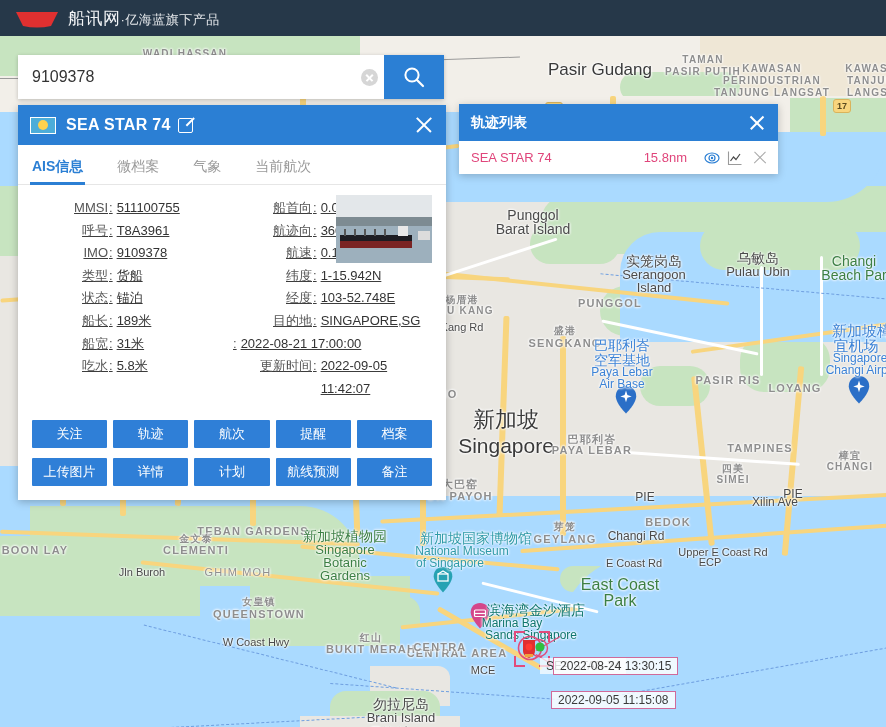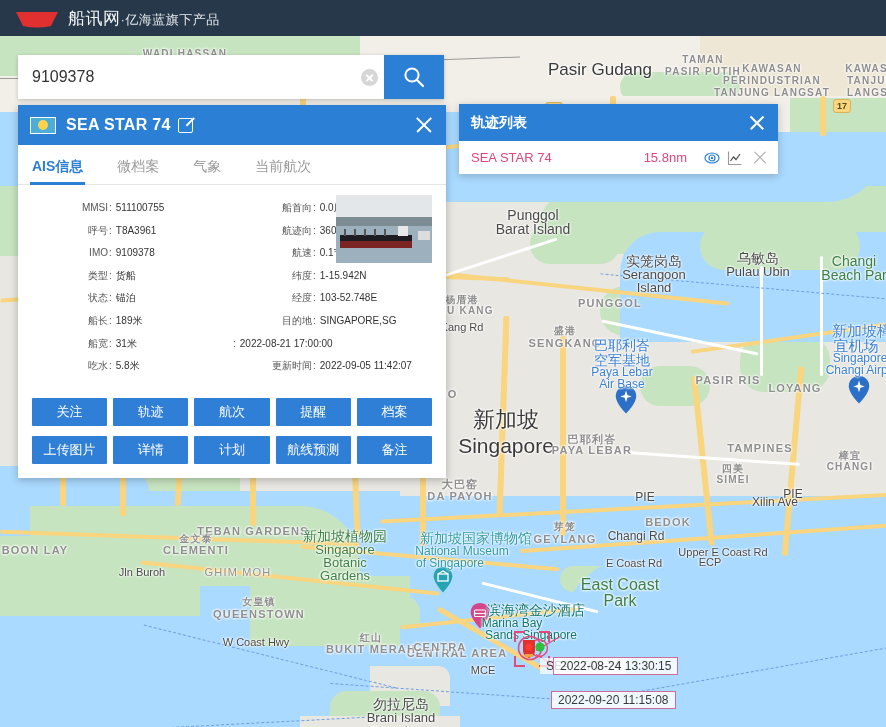--- a/index.html
+++ b/index.html
@@ -140,21 +140,21 @@
   }
   .vtab.active { color: #2b7fd4; font-weight: bold; }
   .vtab.active::after {
     content: ''; position: absolute; left: -2px; right: -2px; bottom: -1px;
     height: 3px; background: #2b7fd4;
   }
 
   .vbody { padding: 12px 14px 10px 14px; position: relative; }
   .cols { display: flex; }
   .col { width: 50%; }
-  .row { display: flex; font-size: 10px; line-height: 22.6px; color: #3c3c3c; }
+  .row { display: flex; font-size: 13px; line-height: 22.6px; color: #3c3c3c; text-decoration: underline; }
   .rlab { width: 76px; text-align: right; color: #555; flex: 0 0 auto; }
   .rlab-w { width: 80px; }
   .rsep { padding: 0 4px 0 1px; color: #555; }
   .rval { color: #333; }
   .shipthumb {
     position: absolute; right: 14px; top: 10px; width: 96px; height: 68px;
     border: 0; overflow: hidden;
   }
 
   .btnrow { display: flex; gap: 6px; padding: 10px 14px 0 14px; }
@@ -454,21 +454,21 @@
         <path d="M6 8 h12 v8 q0 5 -6 7 q-6 -2 -6 -7 z" fill="#e03030"></path>
         <rect x="6" y="5" width="12" height="4" fill="#e03030"></rect>
         <rect x="8" y="19" width="8" height="3" fill="#f0a23c"></rect>
         <circle cx="12" cy="12" r="3.4" fill="#ff3b30"></circle>
         <circle cx="23" cy="12" r="4.6" fill="#2fbf3f"></circle>
       </svg>
     </div>
 
     <div class="tracklabel nobox" style="left:540px;top:622px;">SEA STAR 74</div>
     <div class="tracklabel" style="left:553px;top:621px;">2022-08-24 13:30:15</div>
-    <div class="tracklabel" style="left:551px;top:655px;">2022-09-20 11:15:08</div>
+    <div class="tracklabel" style="left:551px;top:655px;">2022-09-05 11:15:08</div>
   </div>
 
   <div class="topbar">
     <div class="logo-boat">
       <svg width="46" height="20" viewBox="0 0 46 20">
         <path d="M2 4 h42 l-7 14 q-14 3 -28 0 z" fill="#e03030"></path>
       </svg>
     </div>
     <div class="brand-text">
       <span>船讯网</span><span class="brand-sub">·亿海蓝旗下产品</span>

